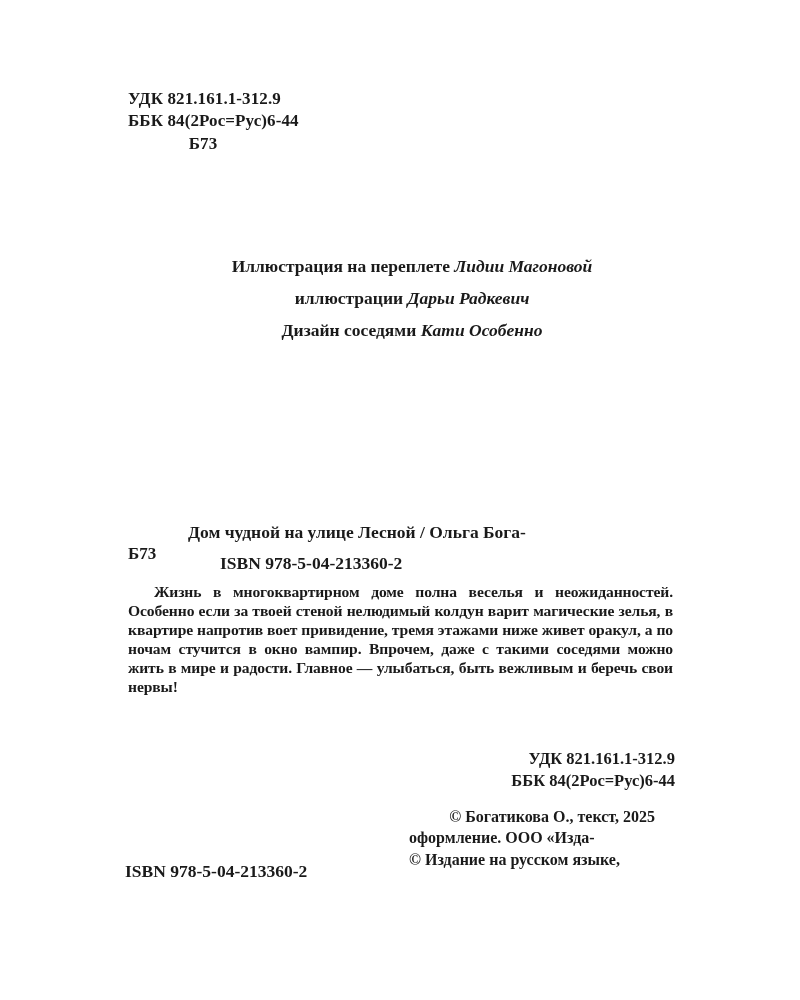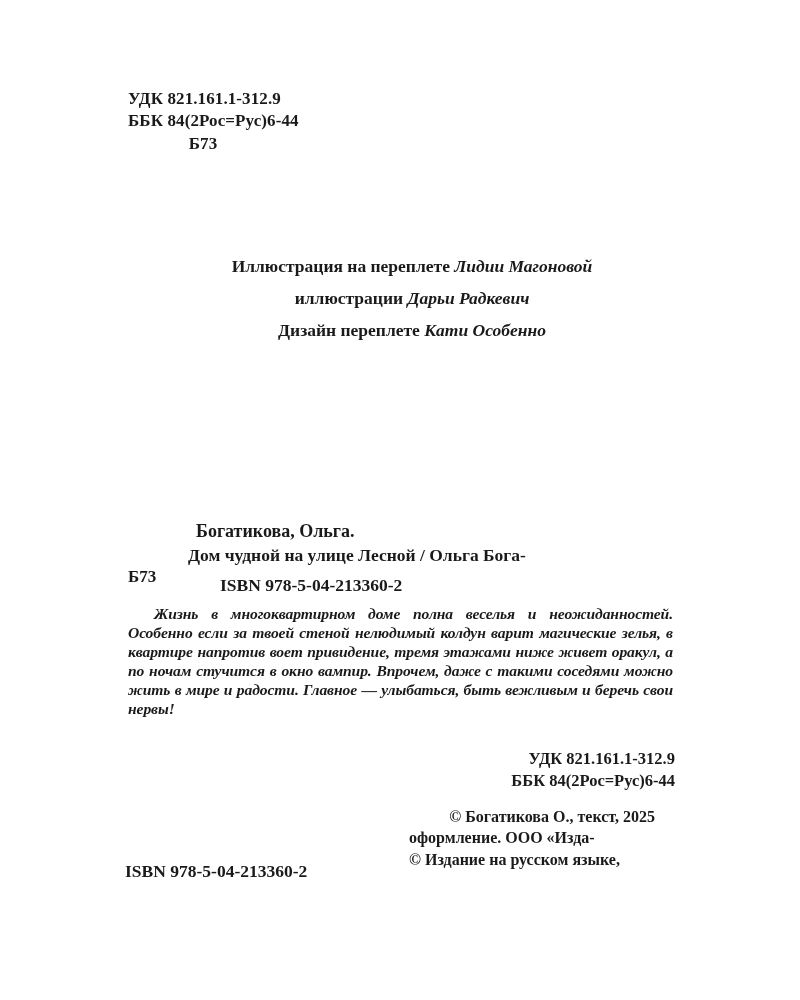--- a/index.html
+++ b/index.html
@@ -99,21 +99,20 @@
   }
 
   .annotation {
     margin-top: 8px;
     font-size: 15.6px;
     line-height: 1.22;
     text-align: justify;
     font-weight: bold;
     letter-spacing: -0.1px;
     text-indent: 26px;
-    font-style: italic;
   }
 
   
   .classification-bottom {
     position: absolute;
     left: 430px;
     top: 748px;
     width: 245px;
     text-align: right;
     font-size: 16.5px;
@@ -157,26 +156,25 @@
   </div>
 
   <div class="credits">
     <div class="credit-row">
       <span>Иллюстрация на переплете </span><em>Лидии Магоновой</em>
     </div>
     <div class="credit-row">
       <div><span>иллюстрации </span><em>Дарьи Радкевич</em></div>
     </div>
     <div class="credit-row">
-      <span>Дизайн переплете </span><em>Кати Особенно</em>
+      <span>Дизайн соседями </span><em>Кати Особенно</em>
     </div>
   </div>
 
   <div class="cip">
-    <div class="cip-author">Богатикова, Ольга.</div>
     <div class="cip-body">
       <span class="cip-index">Б73</span>
       <div class="cip-title">Дом чудной на улице Лесной / Ольга Бога-</div>
     </div>
     <div class="isbn-inline">ISBN 978-5-04-213360-2</div>
     <div class="annotation">Жизнь в многоквартирном доме полна веселья и неожиданностей. Особенно если за твоей стеной нелюдимый колдун варит магические зелья, в квартире напротив воет привидение, тремя этажами ниже живет оракул, а по ночам стучится в окно вампир. Впрочем, даже с такими соседями можно жить в мире и радости. Главное — улыбаться, быть вежливым и беречь свои нервы!</div>
   </div>
 
   <div class="classification-bottom">
     <div>УДК 821.161.1-312.9</div>

